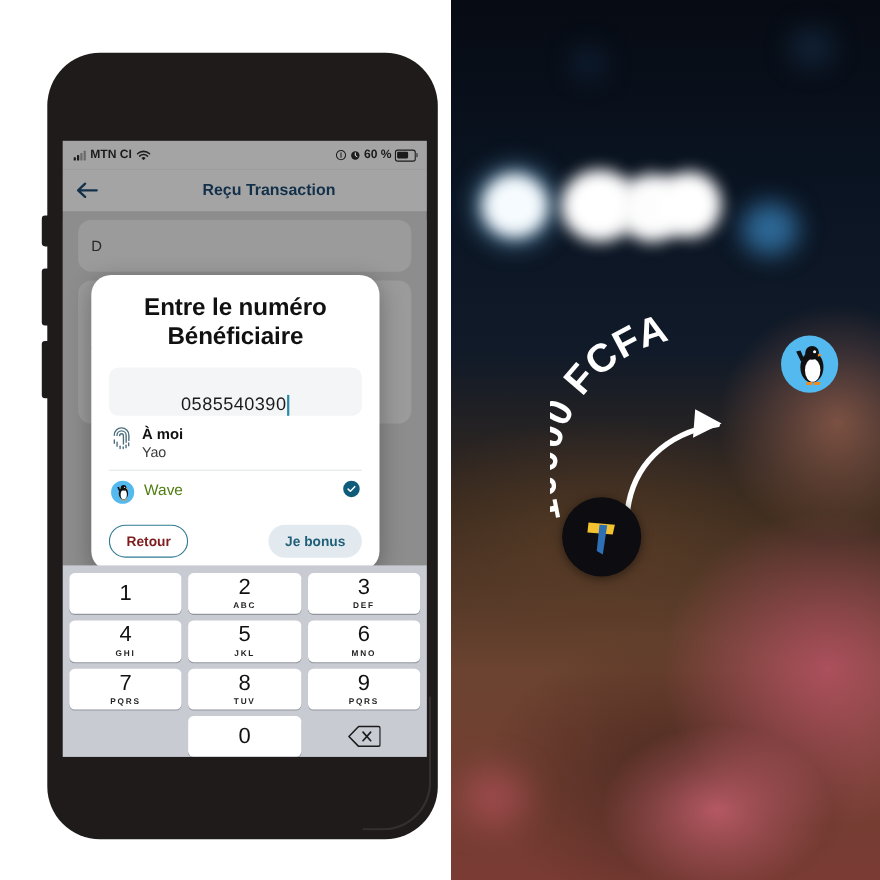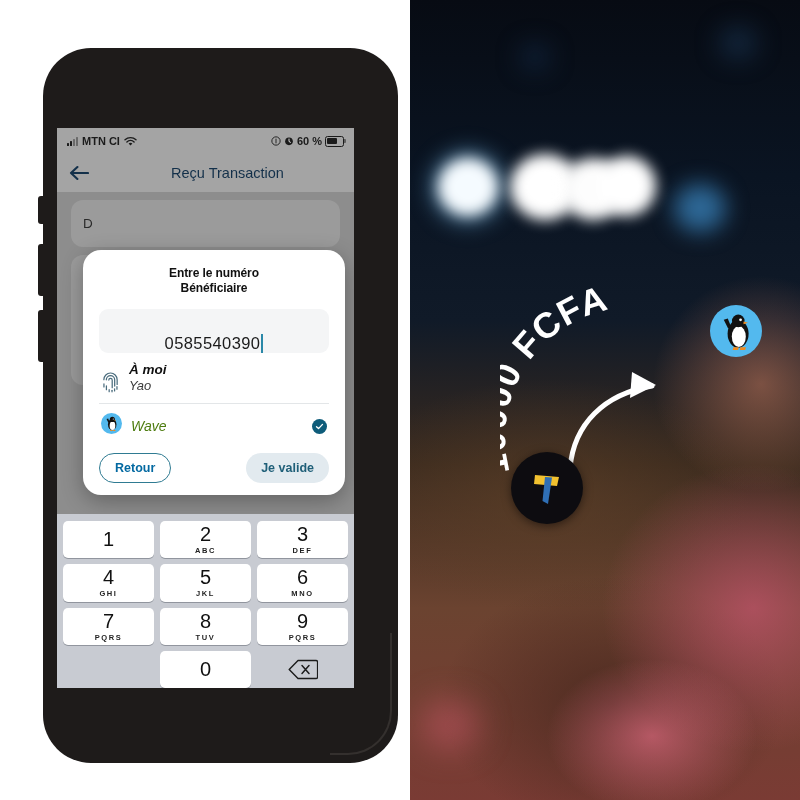--- a/index.html
+++ b/index.html
@@ -23,21 +23,21 @@
     border-right:2px solid #34302e;border-bottom:2px solid #34302e;
     border-radius:0 0 44px 0;pointer-events:none;
   }
   .side-btn{position:absolute;left:-5px;background:#1e1b1a;border-radius:3px 0 0 3px;width:7px;}
   .side-btn.b1{top:148px;height:28px;}
   .side-btn.b2{top:196px;height:52px;}
   .side-btn.b3{top:262px;height:52px;}
 
   
   #screen{
-    position:absolute;left:57px;top:128px;width:297px;height:560px;
+    position:absolute;left:57px;top:128px;width:331px;height:560px;
     background:#8d8d8d;overflow:hidden;
   }
 
   
   #status-bar{
     position:relative;height:26px;background:#a4a4a4;
     display:flex;align-items:center;padding:0 10px;
     color:#1b1b1b;font-size:11px;font-weight:700;
   }
   .sb-left{display:flex;align-items:center;gap:4px;}
@@ -50,57 +50,57 @@
   .bars i:nth-child(2){height:5px}
   .bars i:nth-child(3){height:7px;background:#6a6a6a}
   .bars i:nth-child(4){height:9px;background:#6a6a6a}
   .battery{width:17px;height:9px;border:1.3px solid #1b1b1b;border-radius:2.5px;position:relative;display:inline-block;}
   .battery::after{content:"";position:absolute;right:-3px;top:2.6px;width:1.6px;height:3.5px;background:#5d5d5d;border-radius:0 1px 1px 0;}
   .battery > s{display:block;position:absolute;left:1.3px;top:1.3px;bottom:1.3px;width:58%;background:#1b1b1b;border-radius:1px;}
 
   
   #app-bar{height:38px;background:#a4a4a4;display:flex;align-items:center;position:relative;}
   #back-arrow{margin-left:12px;width:20px;height:20px;display:flex;align-items:center;justify-content:center;}
-  #app-title{position:absolute;left:0;right:0;text-align:center;font-size:14.5px;font-weight:400;color:#13304a;padding-left:44px;}
+  #app-title{position:absolute;left:0;right:0;text-align:center;font-size:14.5px;font-weight:700;color:#13304a;padding-left:44px;}
 
   
   #receipt{position:relative;height:calc(100% - 64px);background:#8d8d8d;padding:0 14px;box-sizing:border-box;}
   .card{background:#9b9b9b;border-radius:12px;margin-top:8px;padding:10px 12px;}
   .r-line{font-size:13.5px;color:#2a2a2a;margin:6px 0;white-space:nowrap;overflow:hidden;}
   .r-label{font-size:13.5px;color:#4f4f4f;margin:8px 0 2px;}
   .r-strong{font-size:14.5px;color:#121212;margin:4px 0;}
 
   
   #dialog{
     position:absolute;left:26px;top:50px;width:262px;
     background:#ffffff;border-radius:18px;
     box-shadow:0 6px 22px rgba(0,0,0,.30);
     padding:16px 16px 12px;box-sizing:border-box;z-index:5;
   }
-  #dialog-title{font-size:12px;font-weight:700;color:#111;text-align:center;line-height:1.22;letter-spacing:-.1px;}
+  #dialog-title{font-size:22px;font-weight:700;color:#111;text-align:center;line-height:1.22;letter-spacing:-.1px;}
   #num-field{
     margin-top:14px;background:#f4f5f6;border-radius:9px;height:44px;
     display:flex;align-items:flex-end;justify-content:center;position:relative;
   }
   #num-value{font-size:16.5px;color:#1b1b1b;letter-spacing:.4px;}
   #caret{display:inline-block;width:2px;height:19px;background:#2a88a8;margin-left:1px;vertical-align:-3px;}
-  .opt-row{display:flex;align-items:flex-end;gap:9px;padding:9px 2px;font-style:italic;}
+  .opt-row{display:flex;align-items:flex-start;gap:9px;padding:9px 2px;}
   .opt-row + .opt-row{border-top:1px solid #e3e6e8;}
   .fp-icon{width:19px;height:23px;flex:0 0 19px;}
   .opt-texts{display:flex;flex-direction:column;line-height:1.18;}
   .opt-main{font-size:13.5px;font-weight:700;color:#111;}
   .opt-sub{font-size:13px;color:#3a3a3a;}
   .wave-badge{width:21px;height:21px;border-radius:50%;background:#53b9ee;flex:0 0 21px;
     display:flex;align-items:center;justify-content:center;overflow:hidden;}
   .opt-name{font-size:14px;color:#4d7c0f;}
   .check{margin-left:auto;width:15px;height:15px;border-radius:50%;background:#0e5c7a;
     display:flex;align-items:center;justify-content:center;}
   #dialog-actions{display:flex;align-items:center;justify-content:space-between;margin-top:10px;}
   #btn-retour{
-    border:1.5px solid #2f7b92;color:#0369a1;background:#fff;border-radius:20px;
+    border:1.5px solid #2f7b92;color:#7f1d1d;background:#fff;border-radius:20px;
     padding:7px 15px;font-size:12.5px;font-weight:700;font-family:inherit;cursor:pointer;
   }
   #btn-valide{
     border:none;background:#e2eaef;color:#1f5f78;border-radius:20px;
     padding:8px 15px;font-size:12.5px;font-weight:700;font-family:inherit;cursor:pointer;
   }
 
   
   #keypad{
     position:absolute;left:0;right:0;bottom:0;height:182px;background:#c8cbd2;
@@ -264,21 +264,21 @@
             <span class="opt-name">Wave</span>
             <span class="check">
               <svg width="9" height="9" viewBox="0 0 12 12">
                 <path d="M2 6.2 4.7 8.8 10 3.2" stroke="#fff" stroke-width="1.8" fill="none" stroke-linecap="round" stroke-linejoin="round"></path>
               </svg>
             </span>
           </div>
 
           <div id="dialog-actions">
             <button id="btn-retour">Retour</button>
-            <button id="btn-valide">Je valide</button>
+            <button id="btn-valide">Je bonus</button>
           </div>
         </div>
 
         <div id="keypad">
           <div class="kp-row">
             <div class="key">
               <span class="kd">1</span>
               <span class="kl"></span>
             </div>
             <div class="key">

